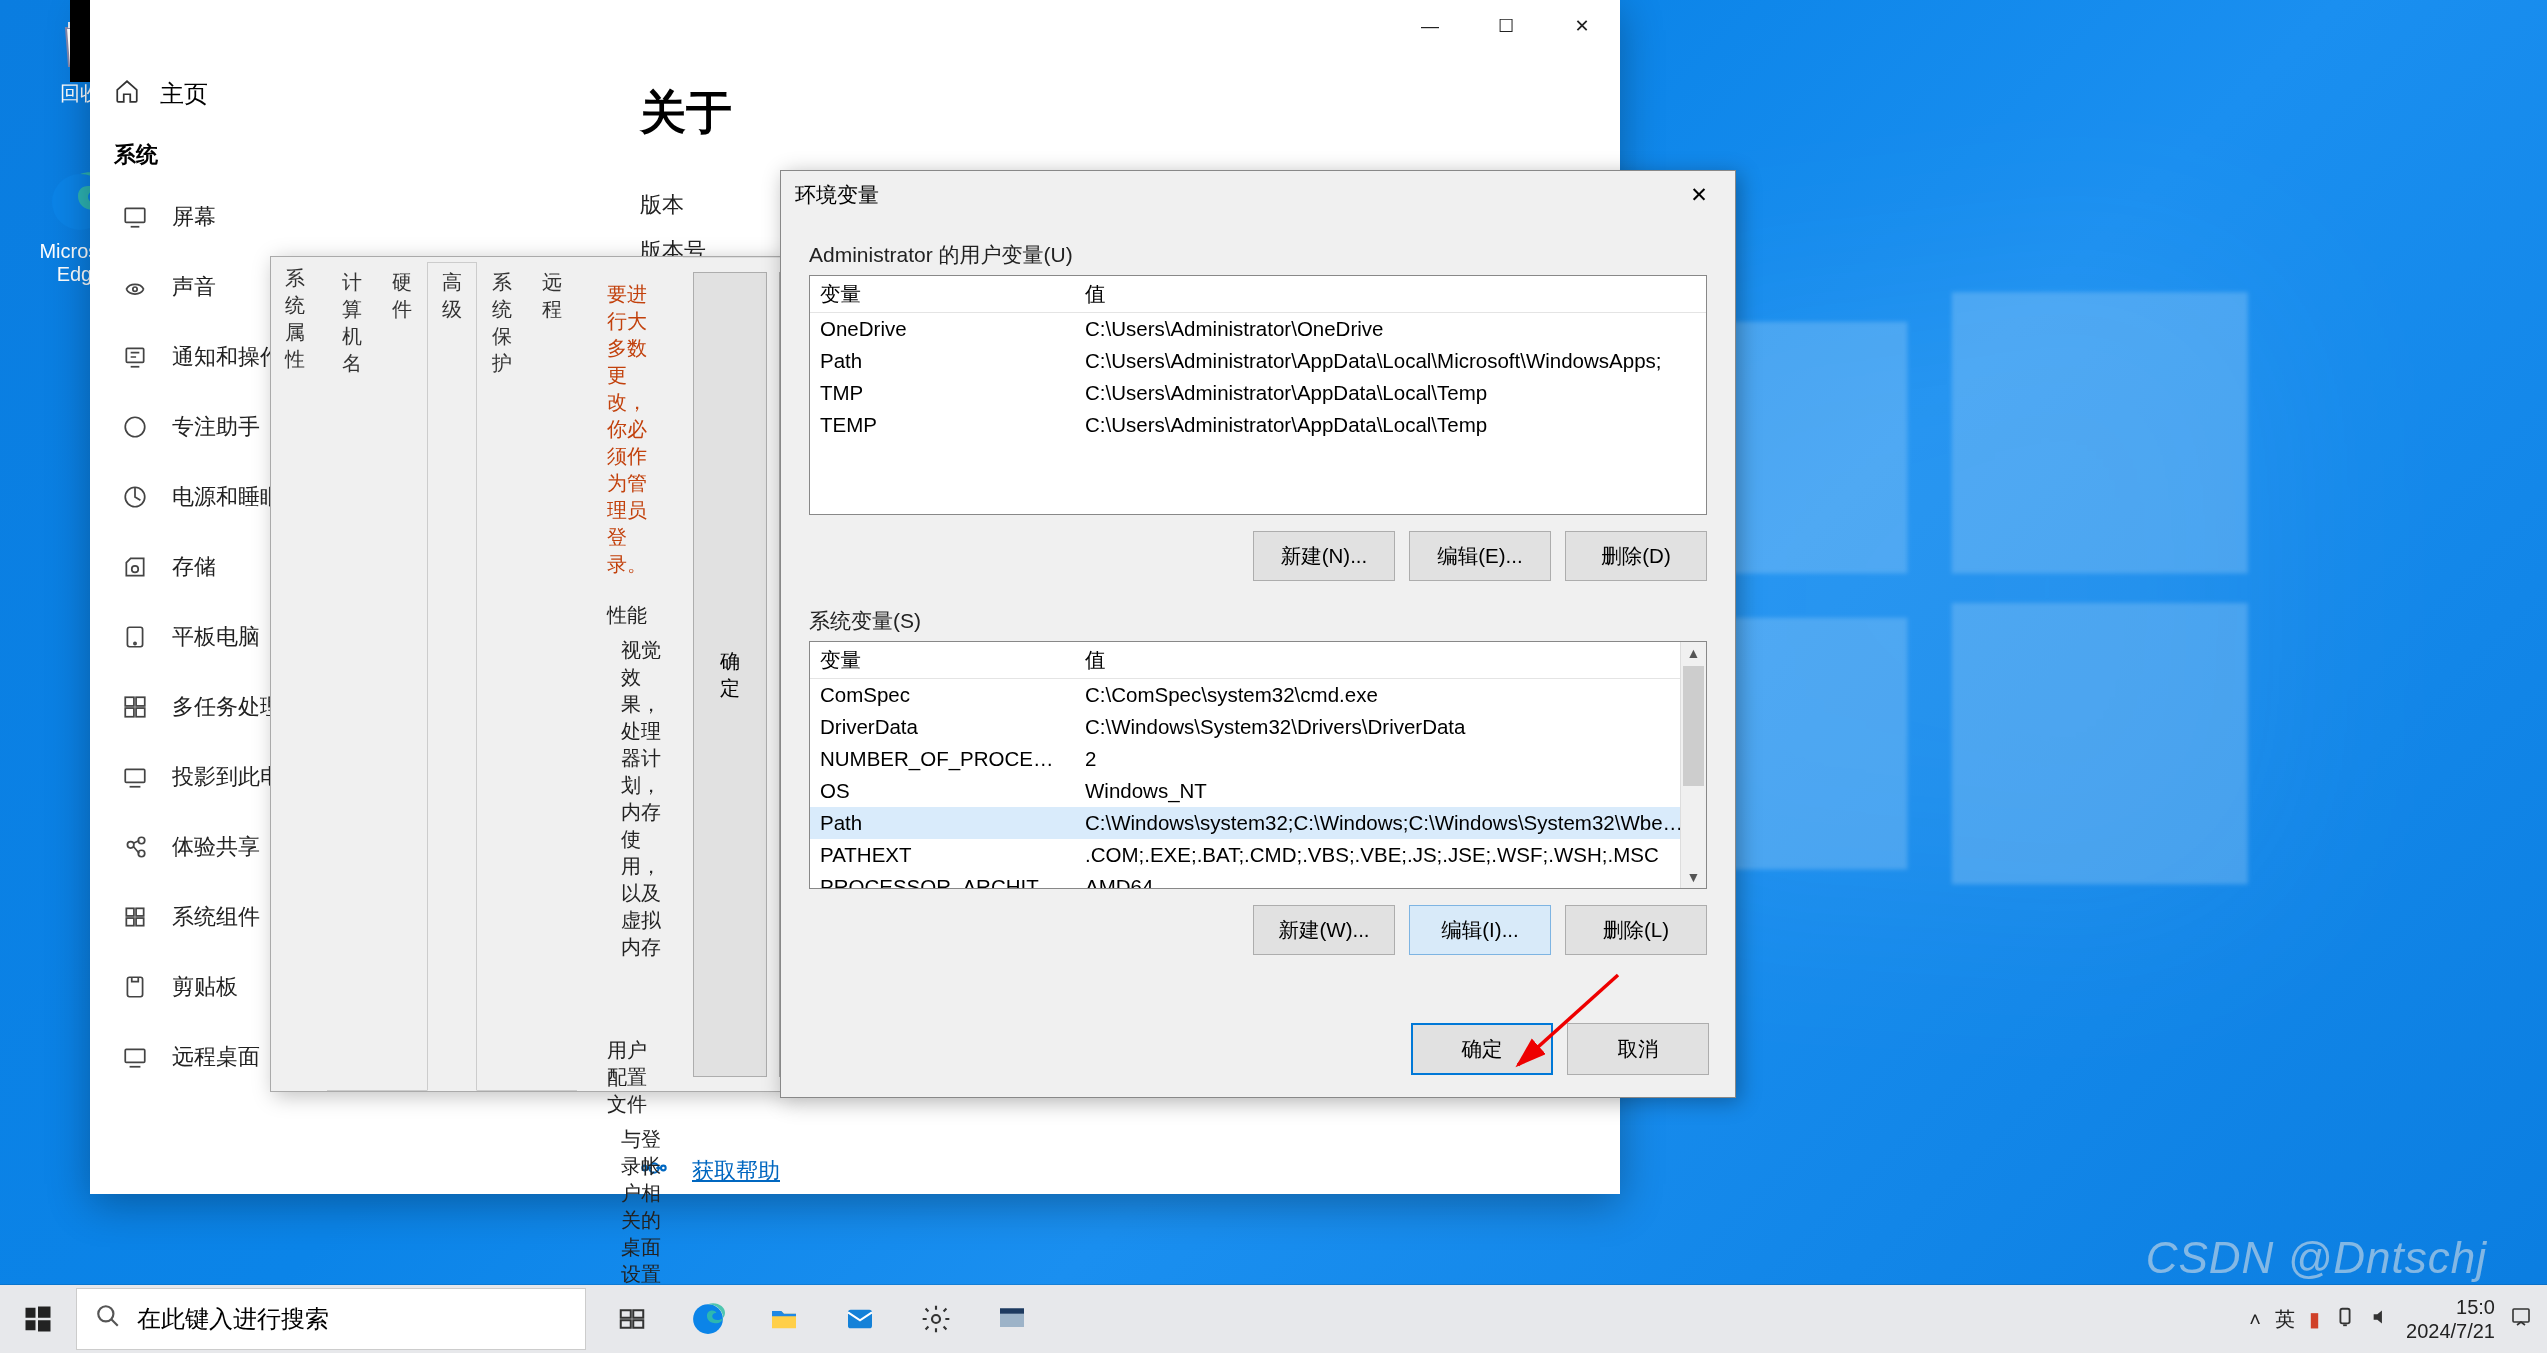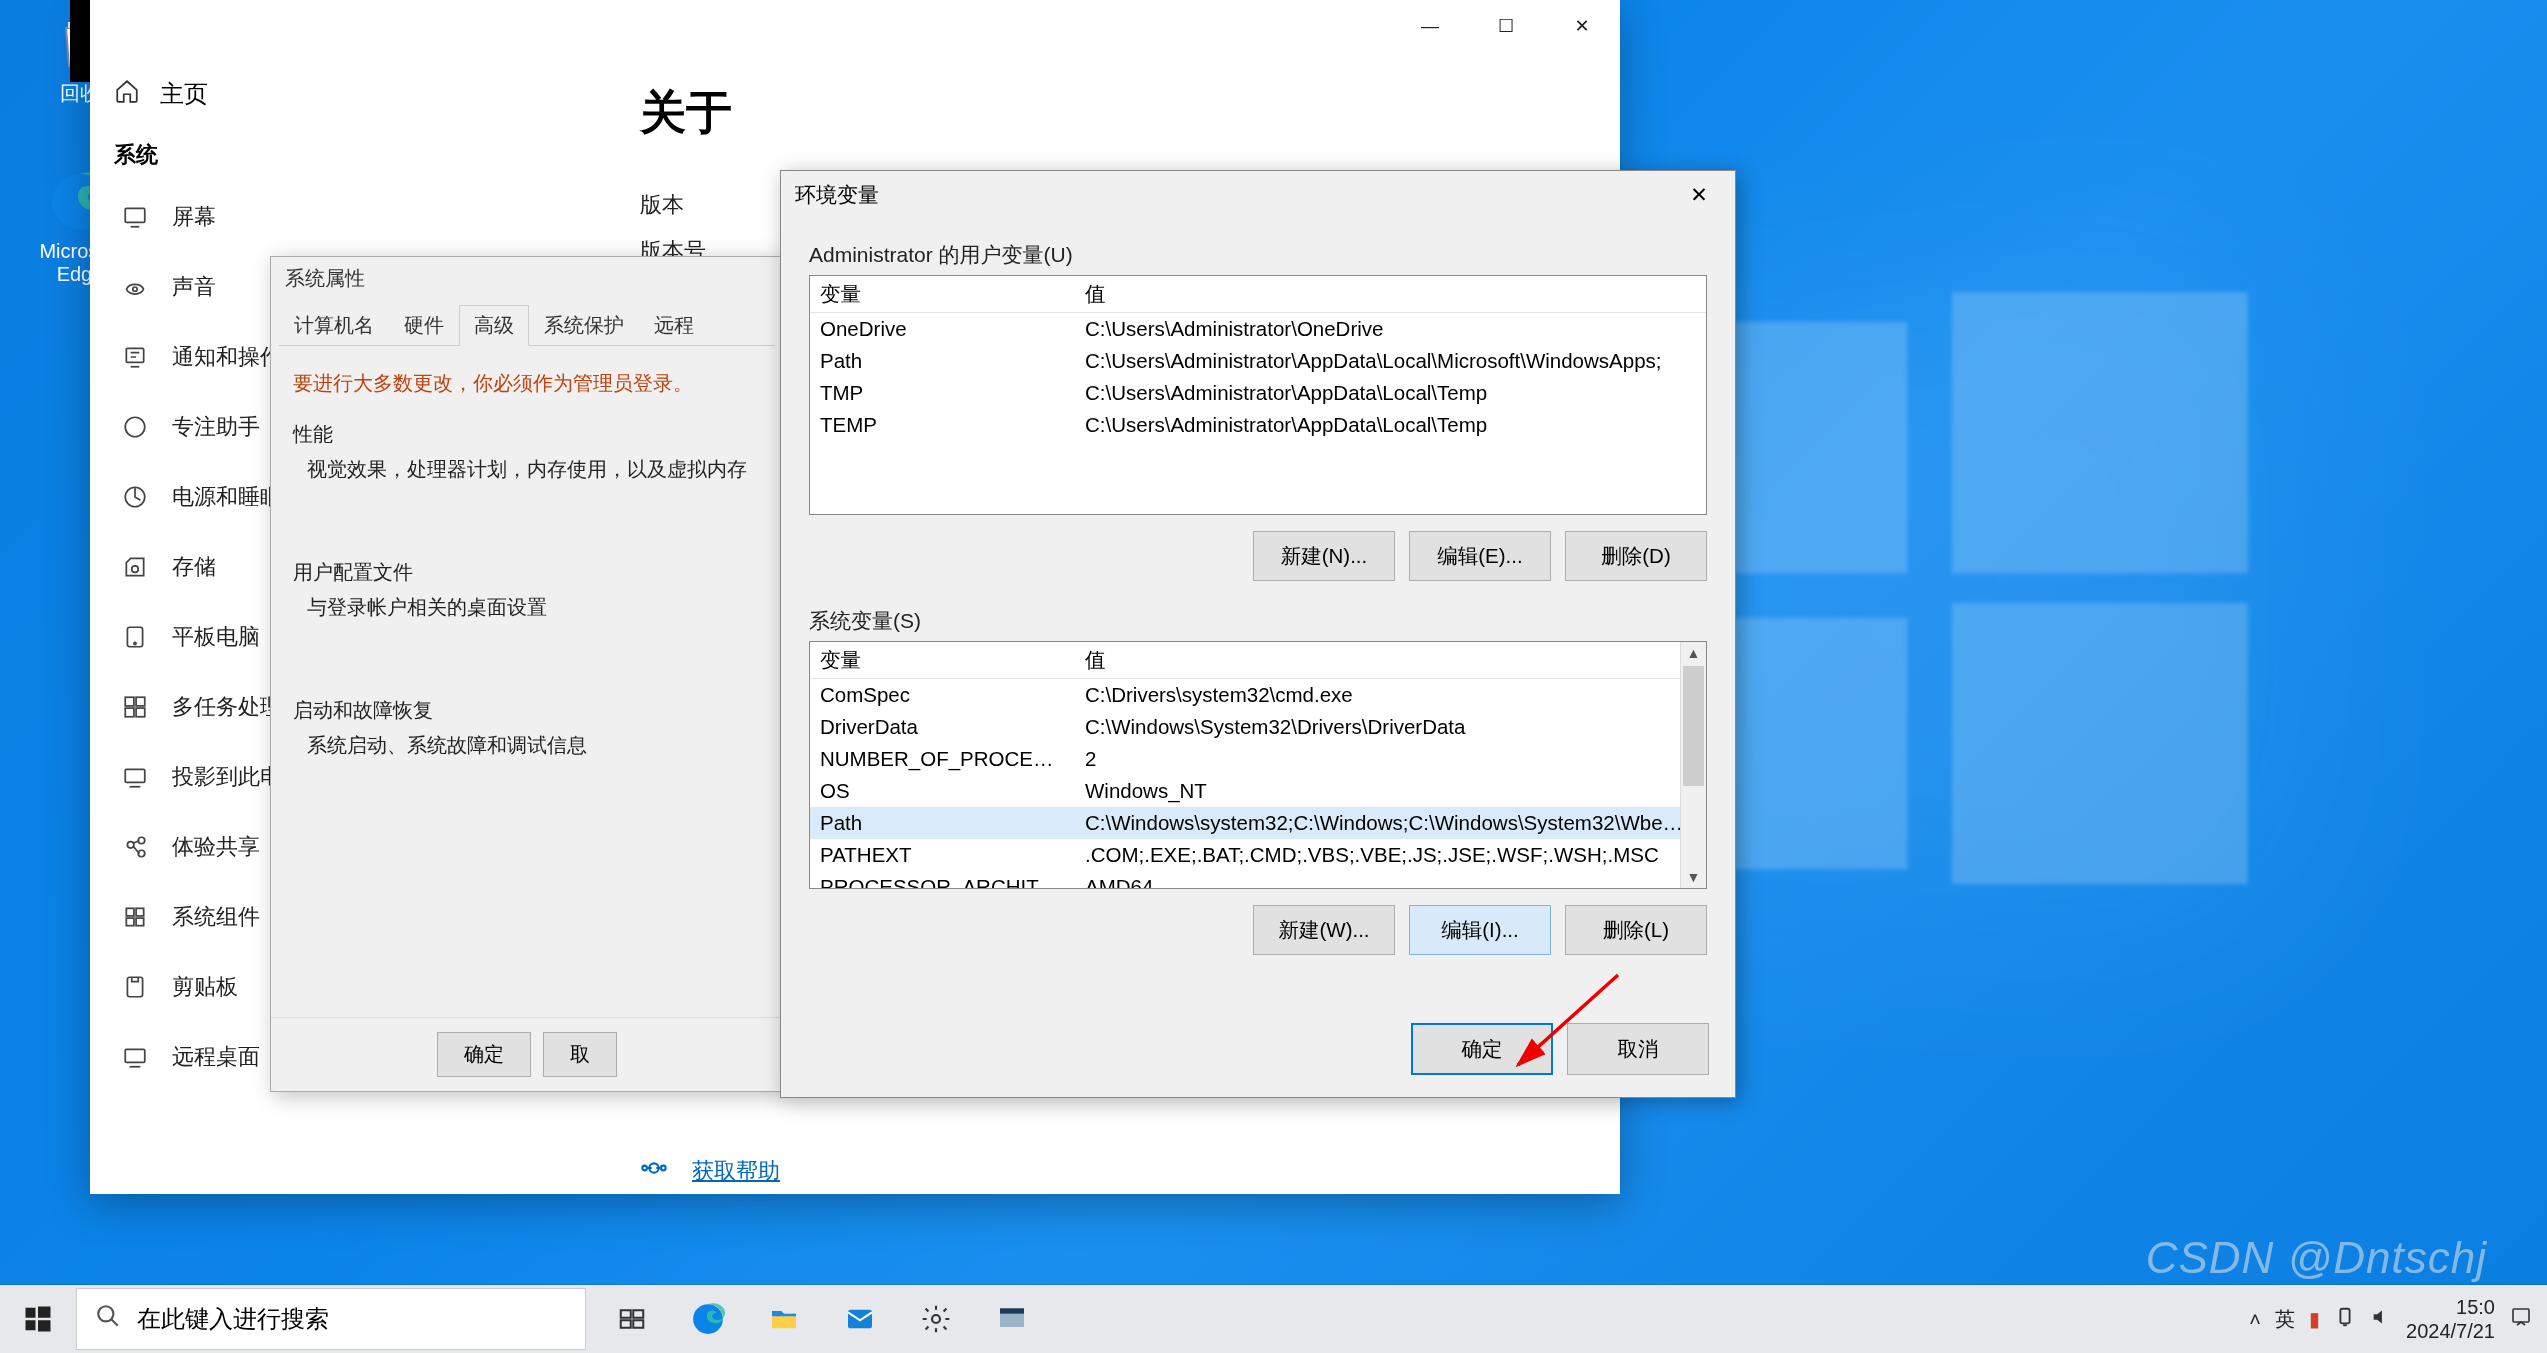--- a/index.html
+++ b/index.html
@@ -33,21 +33,21 @@
 .nav-item .ic svg{width:26px;height:26px;}
 
 .settings-content{ flex:1; padding:30px 40px; overflow:hidden;}
 .about-title{ font-size:46px; font-weight:600; margin-bottom:38px;}
 .about-row{ display:flex; gap:200px; font-size:22px; padding:8px 0; color:#222;}
 .about-row .lbl{ width:160px;}
 .about-link{display:flex;align-items:center;gap:24px;padding:14px 0;font-size:22px;color:#0067c0;text-decoration:underline;}
 .about-link .ic svg{width:28px;height:28px;}
 
 
-.sysprop{ position:absolute; left:270px; top:256px; width:514px; height:836px; background:#f0f0f0; border:1px solid #aaa; box-shadow:4px 4px 20px rgba(0,0,0,0.25); display:flex; flex-direction:column; font-size:20px;}
+.sysprop{ position:absolute; left:270px; top:256px; width:514px; height:836px; background:#f0f0f0; border:1px solid #aaa; box-shadow:4px 4px 20px rgba(0,0,0,0.25); display:flex; flex-direction:row; font-size:20px;}
 .sysprop .dlg-title{ padding:8px 14px; font-size:20px; color:#333;}
 .sysprop .tabs{ display:flex; border-bottom:1px solid #ccc; margin:4px 8px 0; font-size:20px;}
 .sysprop .tab{ padding:6px 14px; color:#333; border:1px solid transparent; position:relative; top:1px;}
 .sysprop .tab.active{ background:#f0f0f0; border:1px solid #ccc; border-bottom-color:#f0f0f0;}
 .sysprop .dlg-body{ padding:18px 22px; flex:1;}
 .sysprop .hint{ font-size:20px; color:#c2410c; margin:6px 0 24px;}
 .sysprop .group-title{font-size:20px;color:#222;margin:22px 0 8px;}
 .sysprop .group-desc{font-size:20px;color:#222;padding-left:14px;}
 .sysprop .btnbar{display:flex;gap:12px;padding:14px 10px;border-top:1px solid #ddd;}
 .sysprop .btn{background:#e1e1e1;border:1px solid #adadad;padding:8px 26px;font-size:20px;}
@@ -396,21 +396,21 @@
             </colgroup>
           <thead>
               <tr>
                 <th>变量</th>
                 <th>值</th>
               </tr>
             </thead>
           <tbody id="sys-vars-body">
               <tr>
                 <td>ComSpec</td>
-                <td>C:\Drivers\system32\cmd.exe</td>
+                <td>C:\ComSpec\system32\cmd.exe</td>
               </tr>
               <tr>
                 <td>DriverData</td>
                 <td>C:\Windows\System32\Drivers\DriverData</td>
               </tr>
               <tr>
                 <td>NUMBER_OF_PROCESSORS</td>
                 <td>2</td>
               </tr>
               <tr>

